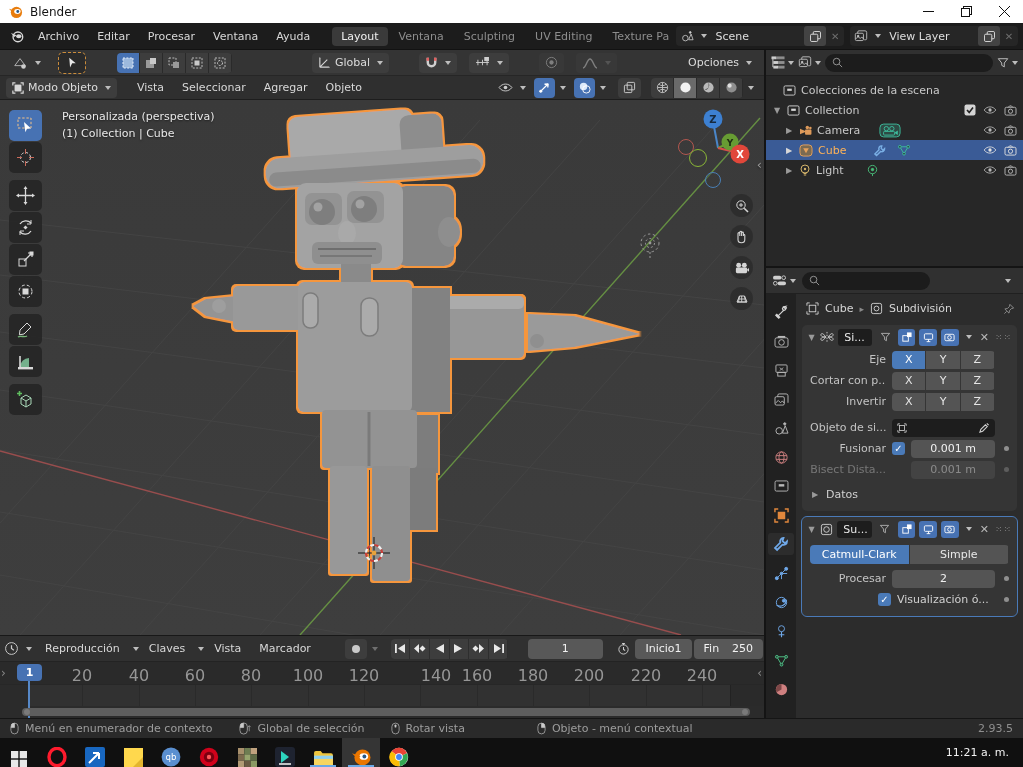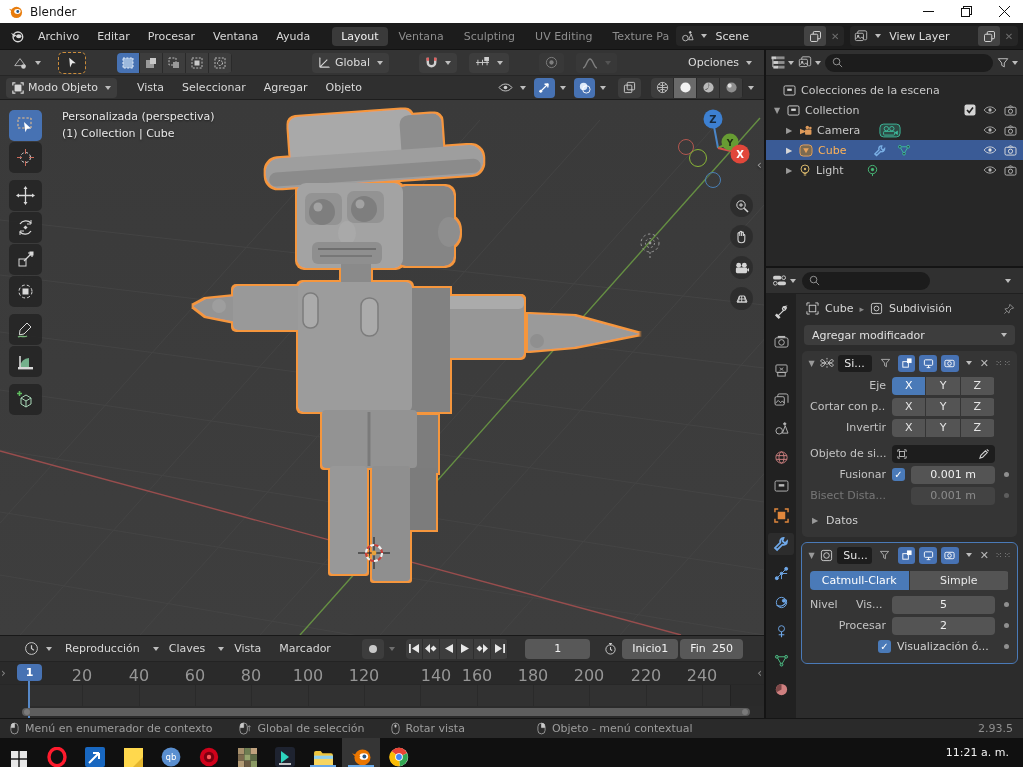--- a/index.html
+++ b/index.html
@@ -44,21 +44,21 @@
   .view3d{position:relative;height:535px;background:#3c3c3c;overflow:hidden}
   .ovl{position:absolute;color:#e8e8e8;text-shadow:0 1px 2px rgba(0,0,0,.55);font-size:11px}
   .tcol{position:absolute;left:9px;top:10px;display:flex;flex-direction:column;gap:1px}
   .tbtn{width:33px;height:31px;border-radius:5px;background:rgba(36,36,36,.88);display:flex;align-items:center;justify-content:center}
   .tbtn.on{background:#4772b3}
   .tgap{height:5px}
   .navbtn{position:absolute;width:23px;height:23px;border-radius:50%;background:rgba(42,42,42,.75);display:flex;align-items:center;justify-content:center}
 
   
   .timeline{position:relative;height:83px;background:#2b2b2b;border-top:1px solid #181818}
-  .tl-head{height:26px;background:#303030;display:flex;align-items:center;padding:0 21px;gap:2px;border-bottom:1px solid #232323}
+  .tl-head{height:26px;background:#303030;display:flex;align-items:center;padding:0 1px;gap:2px;border-bottom:1px solid #232323}
   .tl-ruler{position:relative;height:22px;background:#2a2a2a}
   .tick{position:absolute;top:4px;transform:translateX(-50%);color:#969696;font-size:16px}
   .tl-chan{position:relative;height:22px;background:#313131;border-top:1px solid #272727}
   .gline{position:absolute;top:0;bottom:0;width:1px;background:#2a2a2a}
   .tl-scroll{position:relative;height:12px}
   .transport{display:flex;background:#2e2e2e;border-radius:4px;overflow:hidden}
   .tpb{width:22px;height:20px;display:flex;align-items:center;justify-content:center;background:#3d3d3d;margin-right:1px}
   .fld{background:#585858;border-radius:4px;height:20px;display:flex;align-items:center;justify-content:center;color:#f2f2f2}
 
   
@@ -1044,24 +1044,20 @@
           </span>
           <span>Subdivisión</span>
           <span class="ico" style="margin-left:auto">
             <svg width="12" height="12" viewBox="0 0 13 13" fill="none" stroke="#8f8f8f">
                 <path d="M7.5 1.5l4 4-2.4.6-2 2L6.5 11 2 6.5l2.9-.6 2-2z"></path>
                 <line x1="4" y1="9" x2="1.5" y2="11.5"></line>
               </svg>
           </span>
         </div>
 
-        <div class="addmod">
-          <span>Agregar modificador</span>
-          <span class="caret" style="margin-left:auto"></span>
-        </div>
 
         <div class="panel">
           <div class="pnl-head">
             <span class="disc">▼</span>
             <span class="ico">
               <svg width="14" height="12" viewBox="0 0 15 13" fill="none" stroke="#cfcfcf">
                   <path d="M6 6.5C4 3 2 2 1 3.5 0.5 5 2 7 6 6.5zM6 6.5C4 10 2 11 1 9.5 0.5 8 2 6 6 6.5zM9 6.5C11 3 13 2 14 3.5 14.5 5 13 7 9 6.5zM9 6.5C11 10 13 11 14 9.5 14.5 8 13 6 9 6.5z"></path>
                   <line x1="7.5" y1="1" x2="7.5" y2="12" stroke-dasharray="1.6 1.4"></line>
                 </svg>
             </span>
@@ -1192,26 +1188,20 @@
             <span style="color:#b9b9b9;margin-left:4px">✕</span>
             <span class="dots">⁙⁙</span>
           </div>
 
           <div class="segbtn">
             <span class="b on">Catmull-Clark</span>
             <span class="b">Simple</span>
           </div>
 
           <div class="prow">
-            <span class="plabel" style="text-align:left;width:40px">Nivel</span>
-            <span style="width:30px;color:#c3c3c3">Vis...</span>
-            <span class="val">5</span>
-            <span class="dot"></span>
-          </div>
-          <div class="prow">
             <span class="plabel">Procesar</span>
             <span class="val">2</span>
             <span class="dot"></span>
           </div>
           <div class="prow">
             <span class="plabel" style="width:62px"></span>
             <span class="cb on">✓</span>
             <span style="flex:1">Visualización ó...</span>
             <span class="dot"></span>
           </div>

